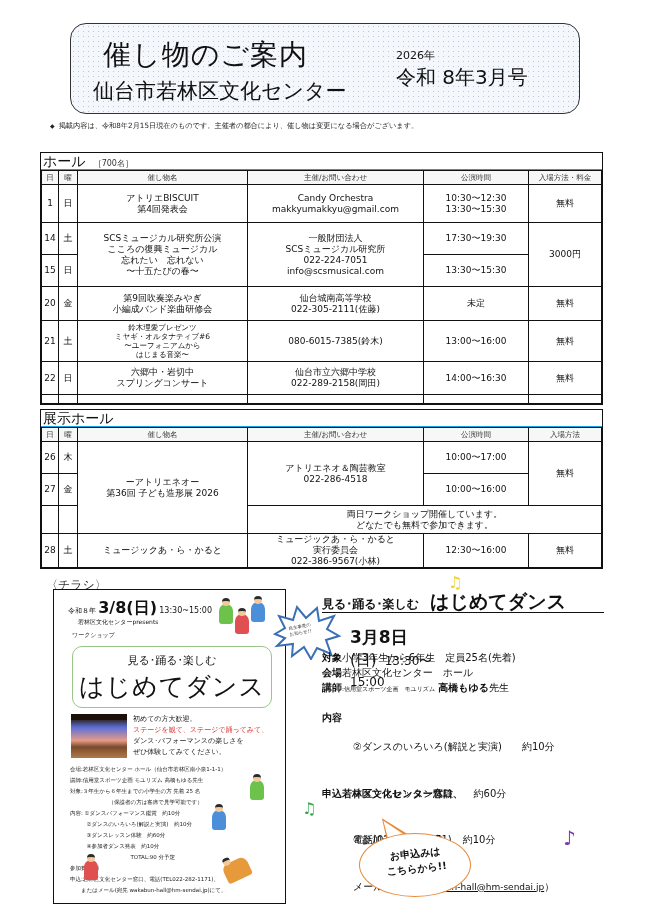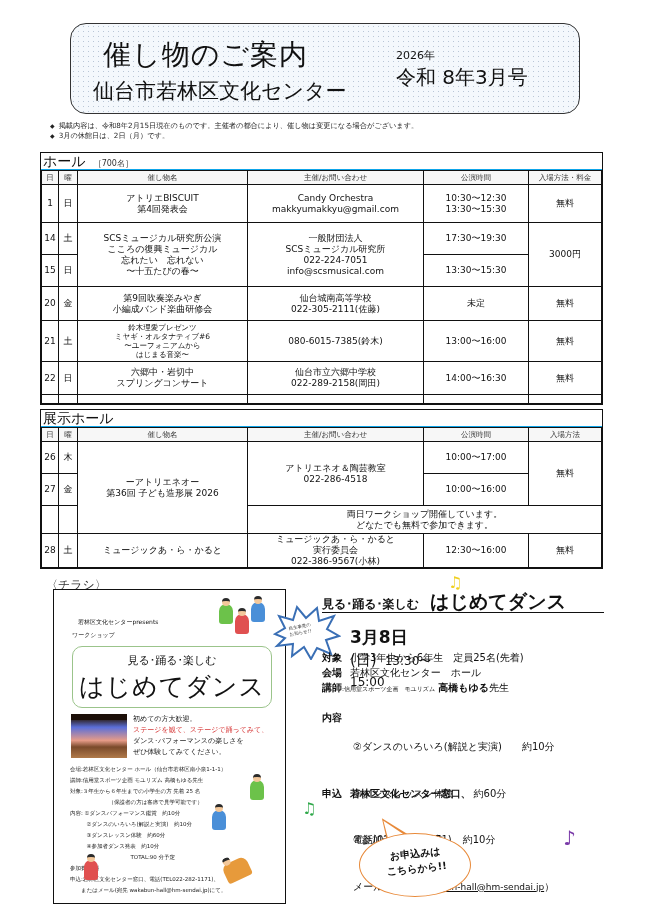--- a/index.html
+++ b/index.html
@@ -60,21 +60,21 @@
 
   
   .rp { position: absolute; left: 322px; top: 589px; }
   .rp-head { position: absolute; left: 0; top: 0; width: 282px; border-bottom: 1px solid #111; height: 24px; }
   .rp-head .s { font-size: 12px; font-weight: bold; position: absolute; left: 0; top: 7px; }
   .rp-head .m { font-size: 19px; font-weight: bold; position: absolute; left: 108px; top: 0; }
   .rp-date { position: absolute; left: 28px; top: 37px; font-size: 17px; font-weight: bold; }
   .rp-date .wd { font-weight: normal; font-size: 15px; }
   .rp-date .t { font-weight: normal; font-size: 12px; margin-left: 8px; }
   .rp-row { position: absolute; left: 0; font-size: 10px; white-space: nowrap; }
-  .rp-row .k { font-weight: bold; margin-right: 8px; }
+  .rp-row .k { font-weight: bold; }
   .rp-row .tiny { font-size: 6px; }
   .rp-list { position: absolute; left: 31px; font-size: 10px; line-height: 15.5px; white-space: pre; }
   .rp-mail { text-decoration: underline; font-size: 9px; }
 
   .bubble { position: absolute; left: 359px; top: 833px; width: 112px; height: 64px; border: 1.5px solid #e88a3a; border-radius: 50%; background: #fff; }
   .bubble-tail { position: absolute; left: 380px; top: 815px; width: 0; height: 0;
     border-left: 8px solid transparent; border-right: 14px solid transparent; border-bottom: 26px solid #e88a3a; transform: rotate(-30deg); }
   .bubble-tail::after { content: ""; position: absolute; left: -6px; top: 3px; border-left: 6px solid transparent; border-right: 11px solid transparent; border-bottom: 22px solid #fff; }
   .bubble-text { position: absolute; left: 377px; top: 846px; font-size: 10px; font-weight: bold; line-height: 15px; text-align: center; width: 78px; transform: rotate(-6deg); }
 
@@ -85,21 +85,20 @@
 
 <div class="header-box">
   <div class="header-title">催し物のご案内</div>
   <div class="header-sub">仙台市若林区文化センター</div>
   <div class="header-year">2026年</div>
   <div class="header-issue">令和 8年3月号</div>
 </div>
 
 <ul class="notes">
   <li>掲載内容は、令和8年2月15日現在のものです。主催者の都合により、催し物は変更になる場合がございます。</li>
-  <li>3月の休館日は、2日（月）です。</li>
 </ul>
 
 <div class="section" style="top:152px;">
   <div class="section-title">
     <span>ホール</span><span class="cap">［700名］</span>
   </div>
   <table>
     <colgroup>
         <col class="c-day">
         <col class="c-wd">
@@ -240,20 +239,25 @@
 022-386-9567(小林)</td>
       <td>12:30〜16:00</td>
       <td>無料</td>
     </tr>
   </tbody>
     </table>
 </div>
 
 <div class="flyer-label">〈チラシ〉</div>
 <div class="flyer">
+  <div class="fl-date">
+    <span>令和８年</span>
+    <span class="big">3/8(日)</span>
+    <span class="time">13:30~15:00</span>
+  </div>
   <div class="fl-presents">若林区文化センターpresents</div>
   <div class="fl-ws">ワークショップ</div>
 
   <div class="fl-kid" style="left:165px;top:14px;background:#6cc24a;">
       <div class="kid-head"></div>
     </div>
   <div class="fl-kid" style="left:197px;top:12px;background:#4a8fd8;">
       <div class="kid-head"></div>
     </div>
   <div class="fl-kid" style="left:181px;top:24px;background:#e05050;">

